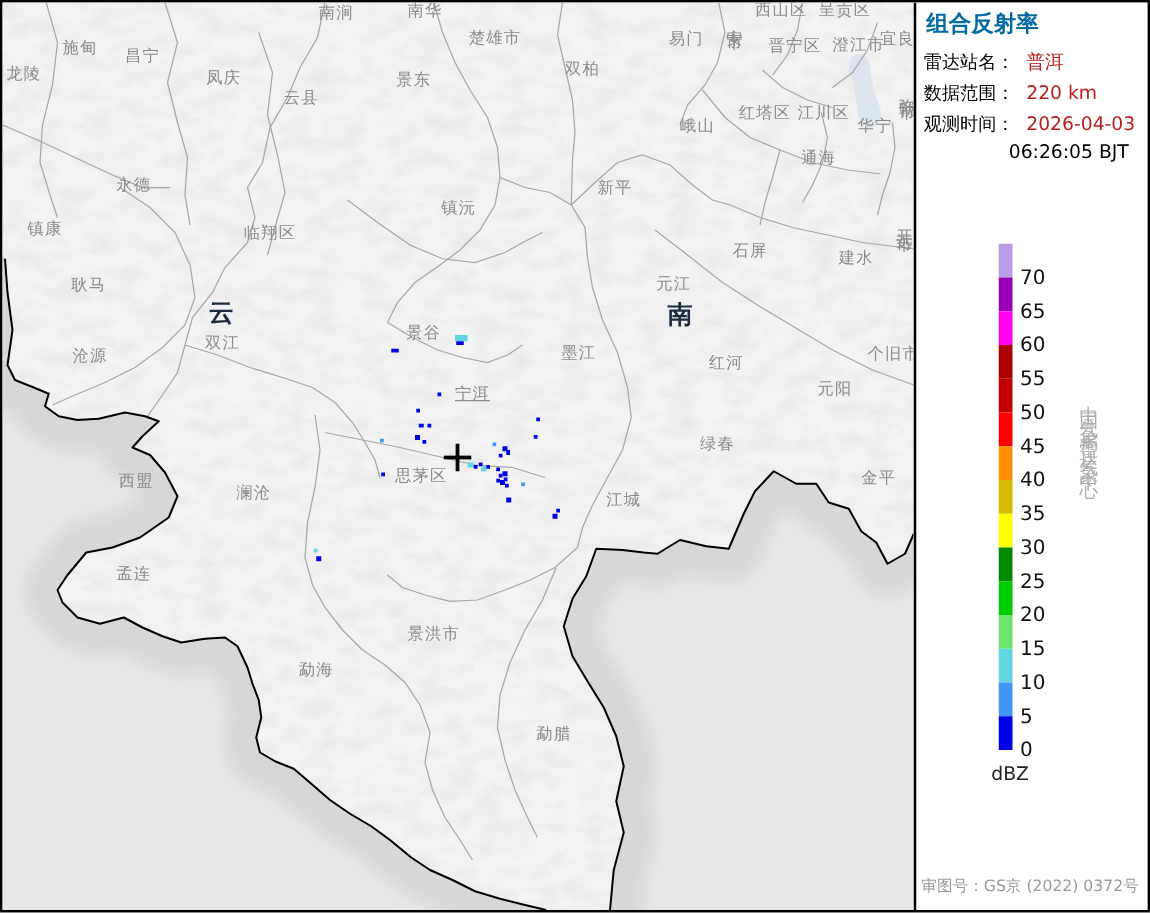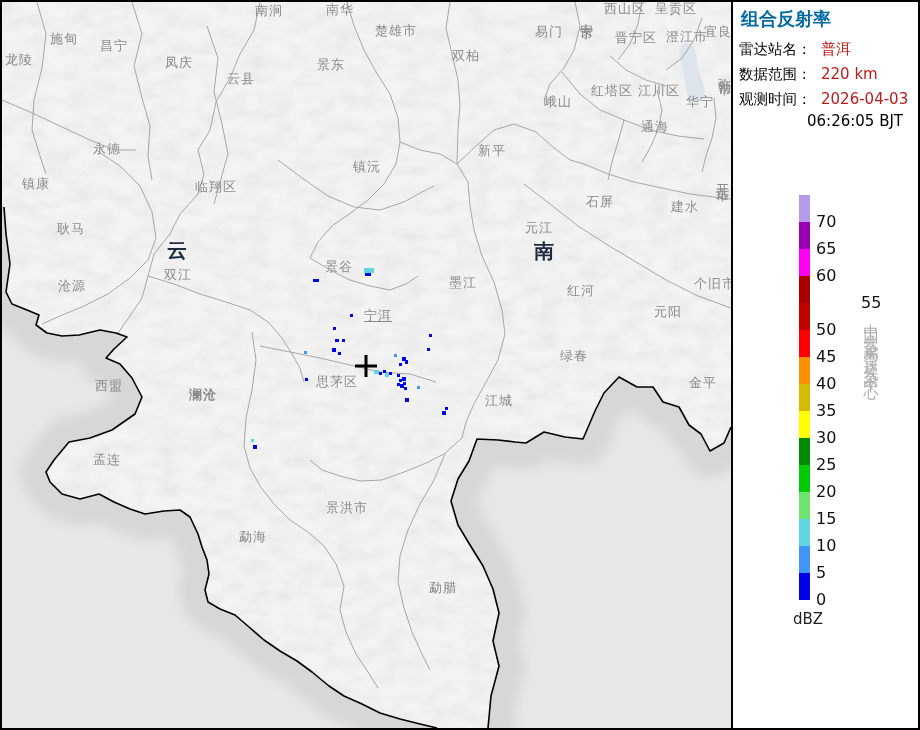--- a/index.html
+++ b/index.html
@@ -182,21 +182,21 @@
         <div class="maplabel" style="left: 565px; top: 282px;">红河</div>
         <div class="maplabel" style="left: 652px; top: 303px;">元阳</div>
         <div class="maplabel" style="left: 283px; top: 258px; margin-left: 40px;">景谷</div>
         <div class="maplabel" style="left: 447px; top: 274px;">墨江</div>
         <div class="maplabel" style="left: 362px; top: 307px; text-decoration: underline;">宁洱</div>
         <div class="maplabel" style="left: 314px; top: 373px;">思茅区</div>
         <div class="maplabel" style="left: 558px; top: 347px;">绿春</div>
         <div class="maplabel" style="left: 687px; top: 374px;">金平</div>
         <div class="maplabel" style="left: 483px; top: 392px;">江城</div>
         <div class="maplabel" style="left: 93px; top: 377px;">西盟</div>
-        <div class="maplabel" style="left: 187px; top: 386px; font-weight: bold;">澜沧</div>
+        <div class="maplabel" style="left: 187px; top: 386px;">澜沧</div>
         <div class="maplabel" style="left: 91px; top: 451px;">孟连</div>
         <div class="maplabel" style="left: 324px; top: 499px;">景洪市</div>
         <div class="maplabel" style="left: 237px; top: 528px;">勐海</div>
         <div class="maplabel" style="left: 427px; top: 579px;">勐腊</div>
         <div class="provchar" style="left: 165px; top: 238px;">云</div>
         <div class="provchar" style="left: 532px; top: 239px;">南</div>
       </div>
   </div>
 
   <div id="panel">
@@ -225,30 +225,31 @@
         <div class="lblock" style="background: rgb(0, 203, 0);"></div>
         <div class="lblock" style="background: rgb(112, 226, 112);"></div>
         <div class="lblock" style="background: rgb(99, 213, 226);"></div>
         <div class="lblock" style="background: rgb(65, 150, 245);"></div>
         <div class="lblock" style="background: rgb(0, 0, 232);"></div>
       </div>
     <div id="legendticks">
         <div class="ltick" style="top: 212px;">70</div>
         <div class="ltick" style="top: 239px;">65</div>
         <div class="ltick" style="top: 266px;">60</div>
-        <div class="ltick" style="top: 293px; margin-left: 45px;">55</div>
+        <div class="ltick" style="top: 293px;">55</div>
         <div class="ltick" style="top: 320px;">50</div>
         <div class="ltick" style="top: 347px;">45</div>
         <div class="ltick" style="top: 374px;">40</div>
         <div class="ltick" style="top: 401px;">35</div>
         <div class="ltick" style="top: 428px;">30</div>
         <div class="ltick" style="top: 455px;">25</div>
         <div class="ltick" style="top: 482px;">20</div>
         <div class="ltick" style="top: 509px;">15</div>
         <div class="ltick" style="top: 536px;">10</div>
         <div class="ltick" style="top: 563px;">5</div>
         <div class="ltick" style="top: 590px;">0</div>
       </div>
     <div class="lunit">dBZ</div>
 
     <div id="watermark">中国气象局雷达气象中心</div>
+    <div id="approval">审图号：GS京 (2022) 0372号</div>
   </div>
 </div>
 
 </body></html>

